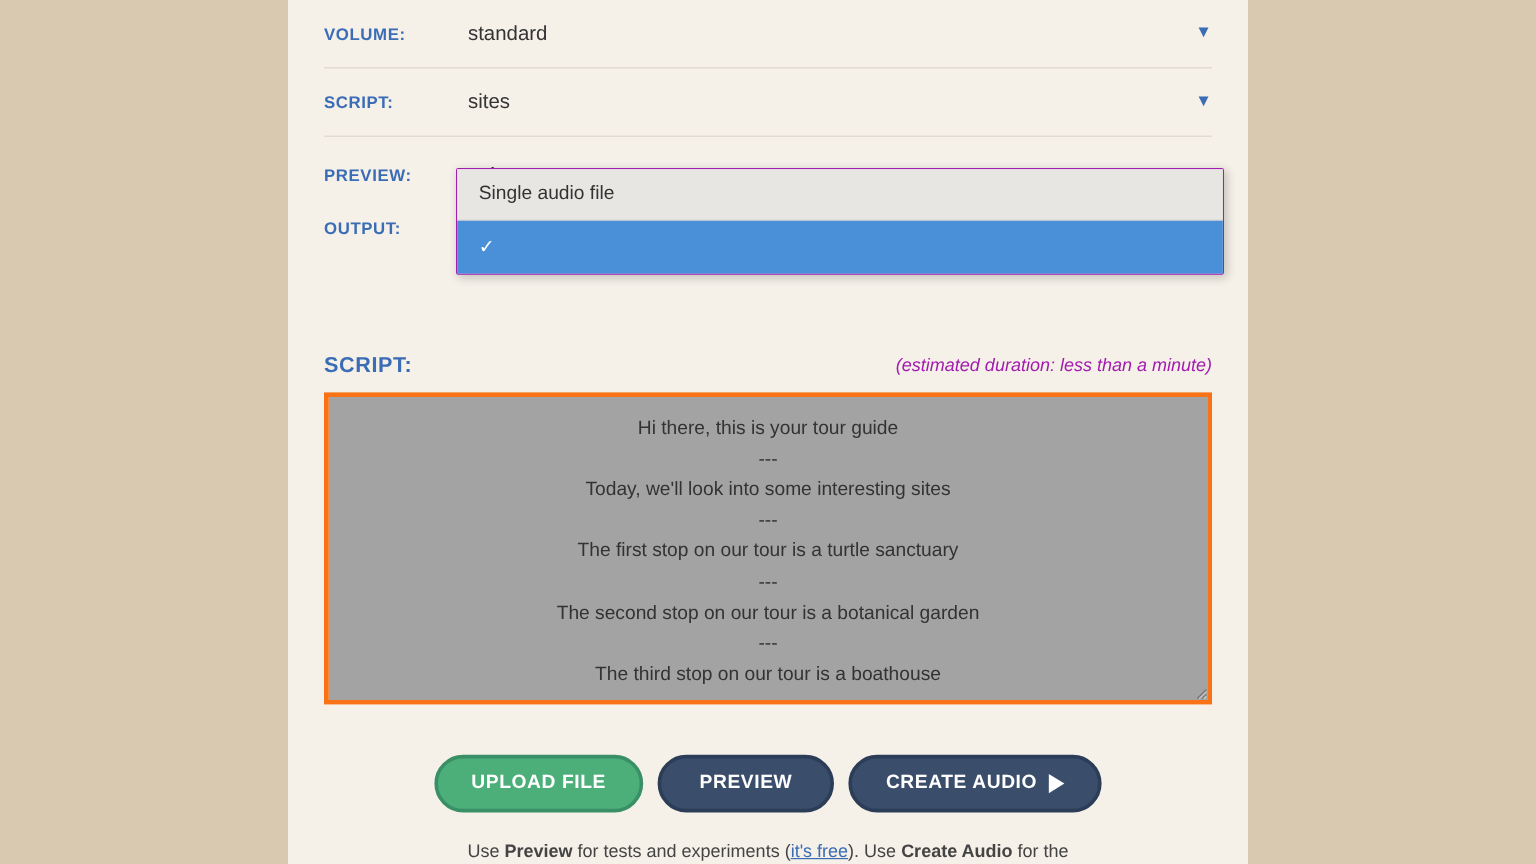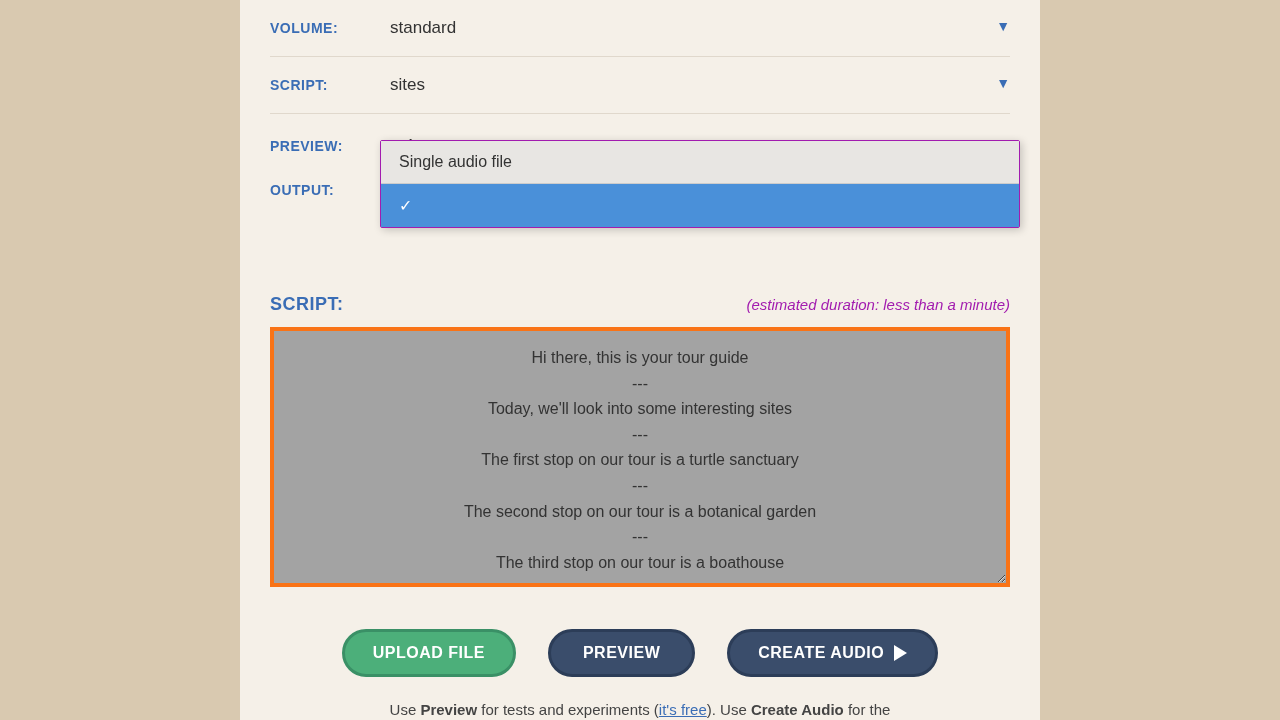--- a/index.html
+++ b/index.html
@@ -152,21 +152,21 @@
       line-height: 1.6;
       resize: both;
       outline: none;
       text-align: center;
     }
 
     .button-row {
       display: flex;
       align-items: flex-start;
       justify-content: center;
-      gap: 32px;
+      gap: 12px;
       padding: 24px 0 16px 0;
     }
 
     .btn-upload {
       background-color: #4caf7a;
       color: white;
       border: 3px solid #3a9066;
       border-radius: 24px;
       padding: 12px 28px;
       font-size: 16px;

